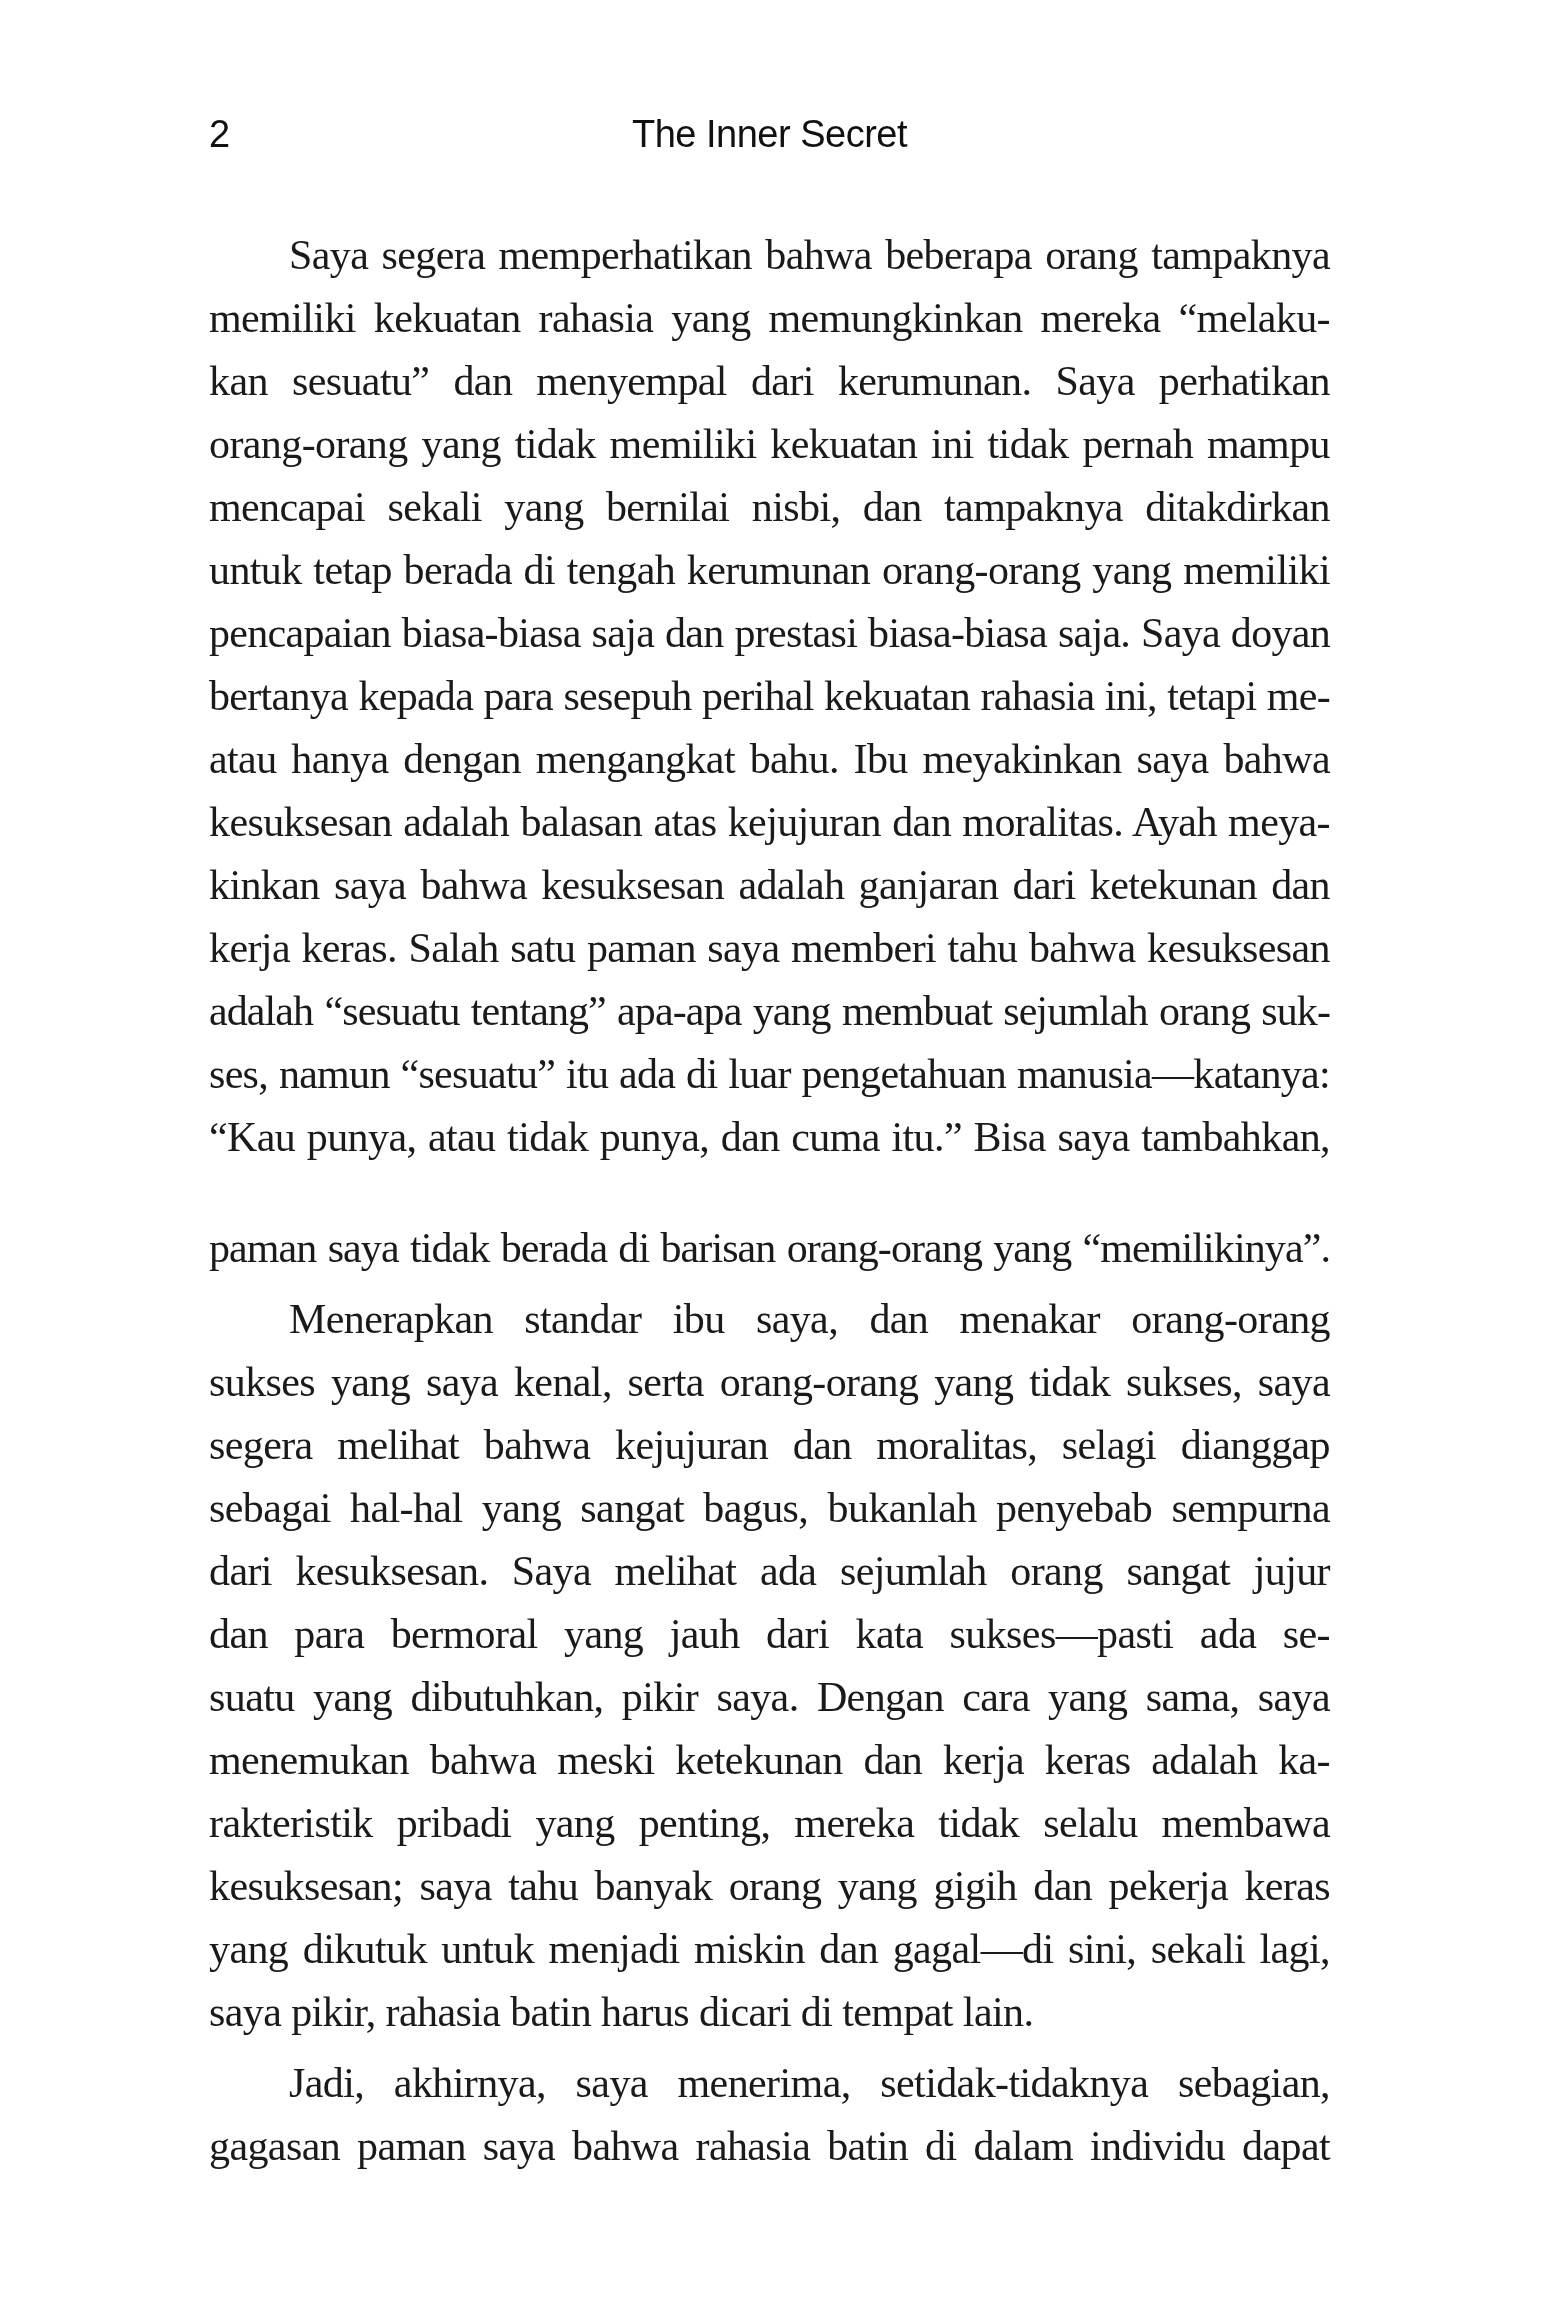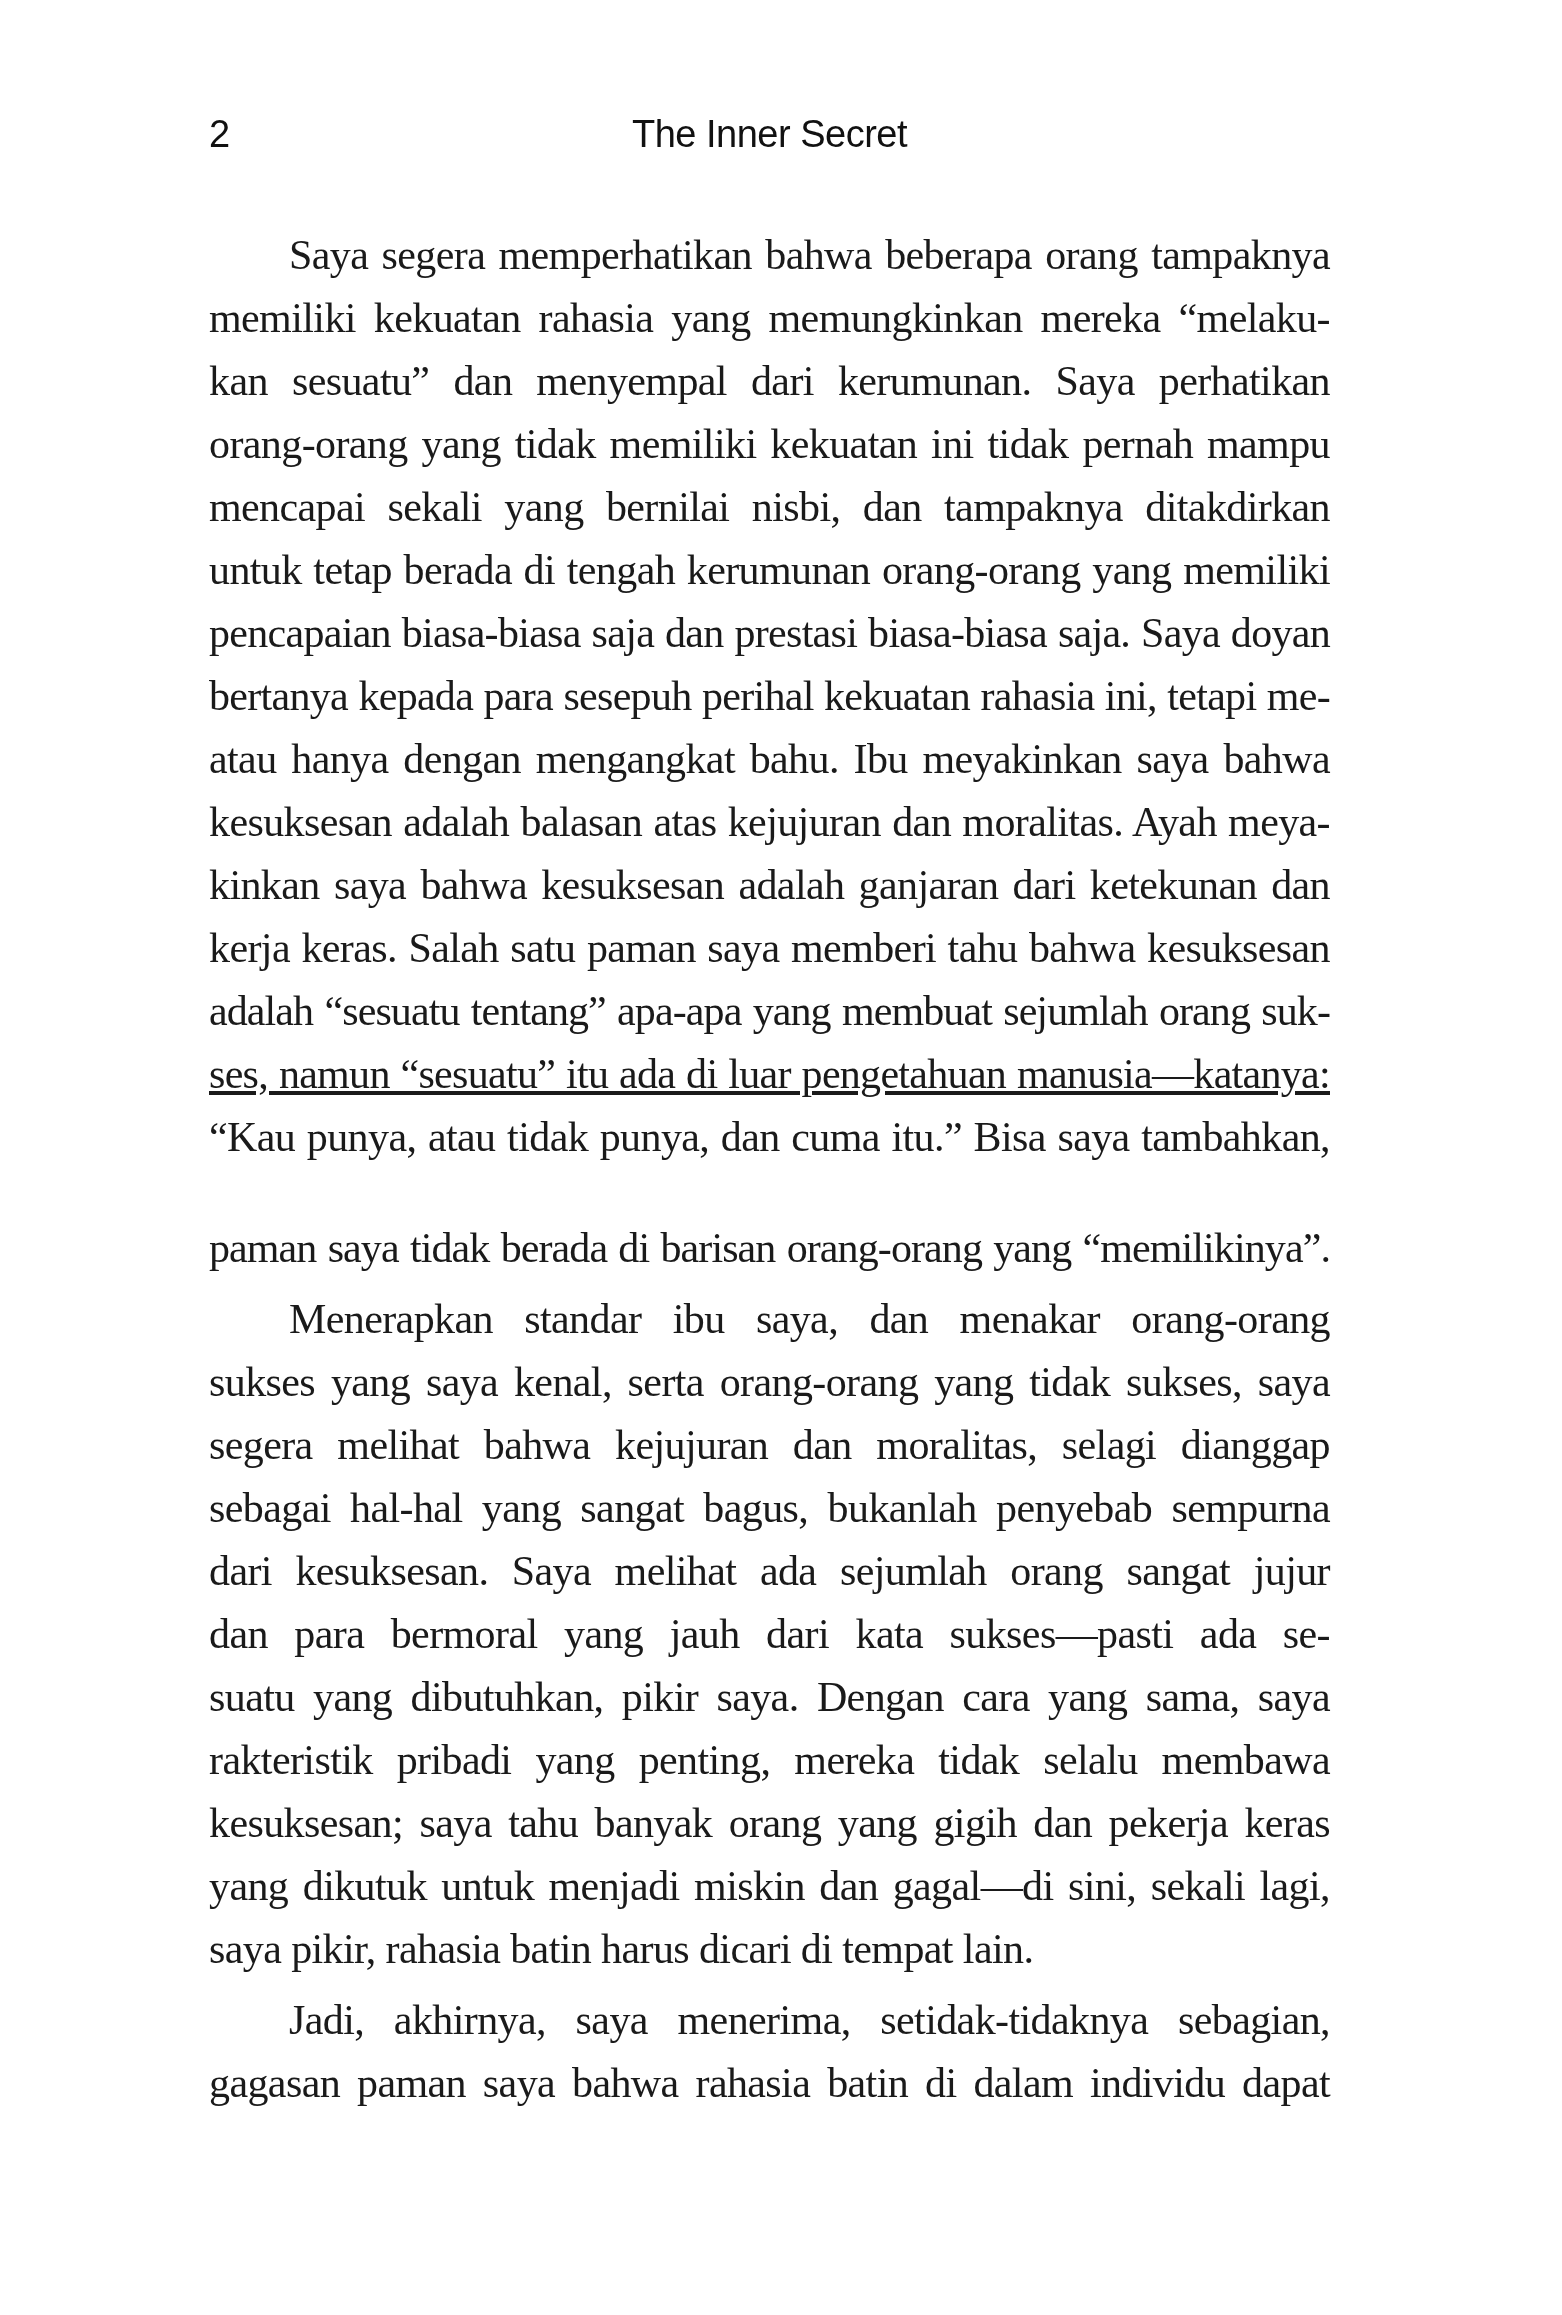--- a/index.html
+++ b/index.html
@@ -85,33 +85,34 @@
     <span class="line">orang-orang yang tidak memiliki kekuatan ini tidak pernah mampu</span>
     <span class="line">mencapai sekali yang bernilai nisbi, dan tampaknya ditakdirkan</span>
     <span class="line">untuk tetap berada di tengah kerumunan orang-orang yang memiliki</span>
     <span class="line" style="letter-spacing: -0.7px;">pencapaian biasa-biasa saja dan prestasi biasa-biasa saja. Saya doyan</span>
     <span class="line" style="letter-spacing: -0.7px;">bertanya kepada para sesepuh perihal kekuatan rahasia ini, tetapi me-</span>
     <span class="line">atau hanya dengan mengangkat bahu. Ibu meyakinkan saya bahwa</span>
     <span class="line">kesuksesan adalah balasan atas kejujuran dan moralitas. Ayah meya-</span>
     <span class="line">kinkan saya bahwa kesuksesan adalah ganjaran dari ketekunan dan</span>
     <span class="line">kerja keras. Salah satu paman saya memberi tahu bahwa kesuksesan</span>
     <span class="line" style="letter-spacing: -0.9px;">adalah “sesuatu tentang” apa-apa yang membuat sejumlah orang suk-</span>
-    <span class="line" style="letter-spacing: -0.7px; text-decoration: underline;">ses, namun “sesuatu” itu ada di luar pengetahuan manusia—katanya:</span>
+    <span class="line" style="letter-spacing: -0.7px;">ses, namun “sesuatu” itu ada di luar pengetahuan manusia—katanya:</span>
     <span class="line">“Kau punya, atau tidak punya, dan cuma itu.” Bisa saya tambahkan,</span>
     <span class="line" style="letter-spacing: -0.9px; margin-top: 48px;">paman saya tidak berada di barisan orang-orang yang “memilikinya”.</span>
   </div>
 
   <div class="paragraph">
     <span class="line indent">Menerapkan standar ibu saya, dan menakar orang-orang</span>
     <span class="line">sukses yang saya kenal, serta orang-orang yang tidak sukses, saya</span>
     <span class="line">segera melihat bahwa kejujuran dan moralitas, selagi dianggap</span>
     <span class="line">sebagai hal-hal yang sangat bagus, bukanlah penyebab sempurna</span>
     <span class="line">dari kesuksesan. Saya melihat ada sejumlah orang sangat jujur</span>
     <span class="line">dan para bermoral yang jauh dari kata sukses—pasti ada se-</span>
     <span class="line">suatu yang dibutuhkan, pikir saya. Dengan cara yang sama, saya</span>
+    <span class="line">menemukan bahwa meski ketekunan dan kerja keras adalah ka-</span>
     <span class="line">rakteristik pribadi yang penting, mereka tidak selalu membawa</span>
     <span class="line">kesuksesan; saya tahu banyak orang yang gigih dan pekerja keras</span>
     <span class="line">yang dikutuk untuk menjadi miskin dan gagal—di sini, sekali lagi,</span>
     <span class="line last">saya pikir, rahasia batin harus dicari di tempat lain.</span>
   </div>
 
   <div class="paragraph">
     <span class="line indent">Jadi, akhirnya, saya menerima, setidak-tidaknya sebagian,</span>
     <span class="line">gagasan paman saya bahwa rahasia batin di dalam individu dapat</span>
   </div>

